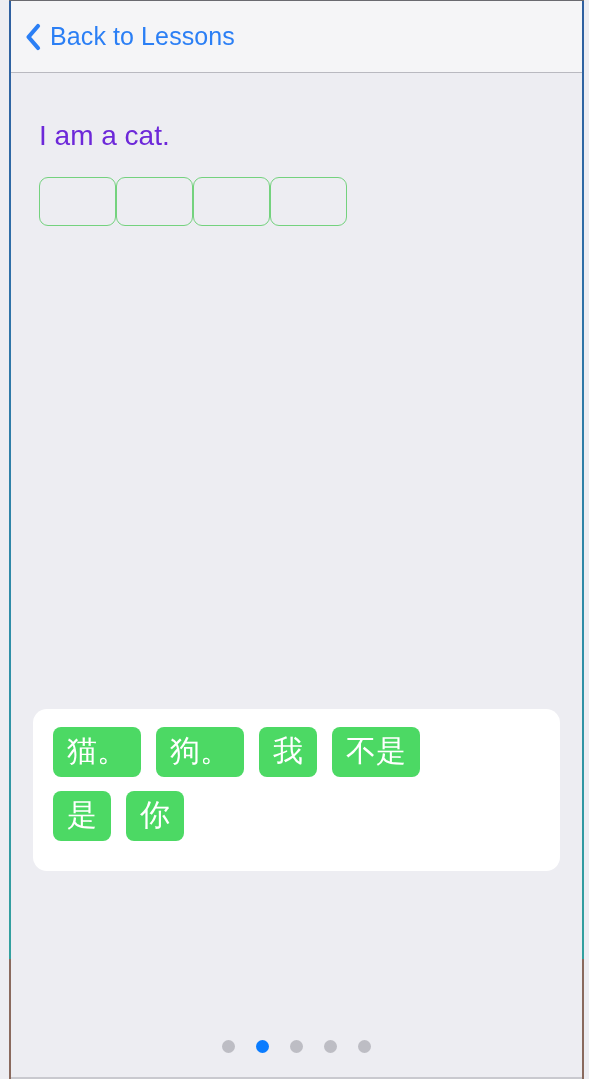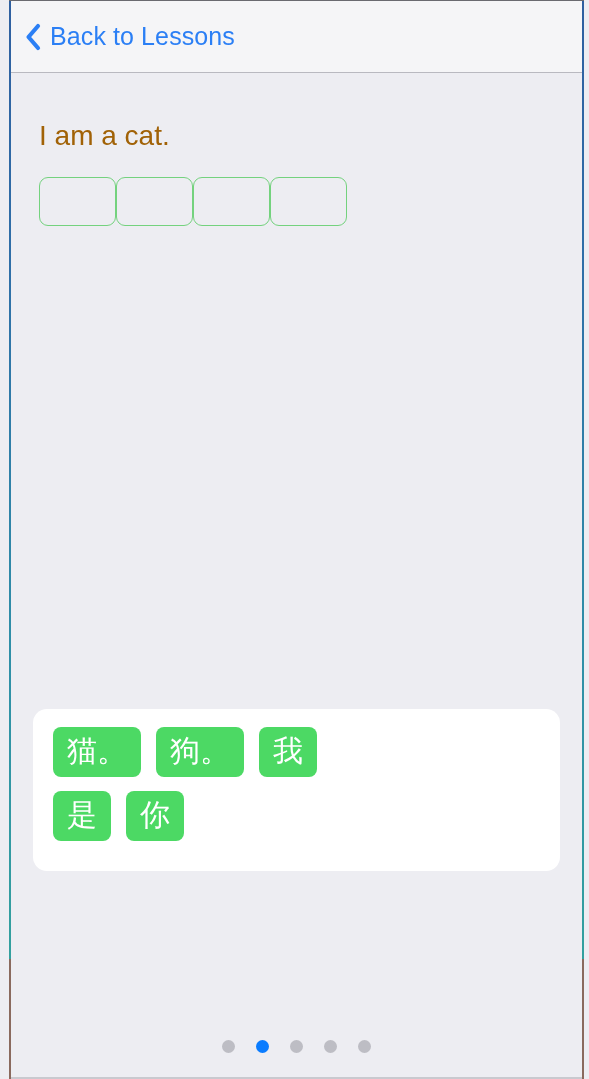--- a/index.html
+++ b/index.html
@@ -105,21 +105,21 @@
     bottom: 2px;
     background: #ededf2;
     z-index: 2;
   }
 
   .sentence {
     position: absolute;
     left: 28px;
     top: 46px;
     font-size: 28px;
-    color: #a16207;
+    color: #6d28d9;
     line-height: 1.2;
     white-space: nowrap;
   }
 
   .slots {
     position: absolute;
     left: 28px;
     top: 104px;
     display: flex;
     gap: 0px;
@@ -219,20 +219,21 @@
       <div class="slot"></div>
       <div class="slot"></div>
       <div class="slot"></div>
     </div>
 
     <div class="wordbank">
       <div class="bank-row">
         <div class="tile">猫。</div>
         <div class="tile">狗。</div>
         <div class="tile">我</div>
+        <div class="tile">不是</div>
       </div>
       <div class="bank-row">
         <div class="tile">是</div>
         <div class="tile">你</div>
       </div>
     </div>
 
     <div class="pager">
       <div class="dot"></div>
       <div class="dot active"></div>

